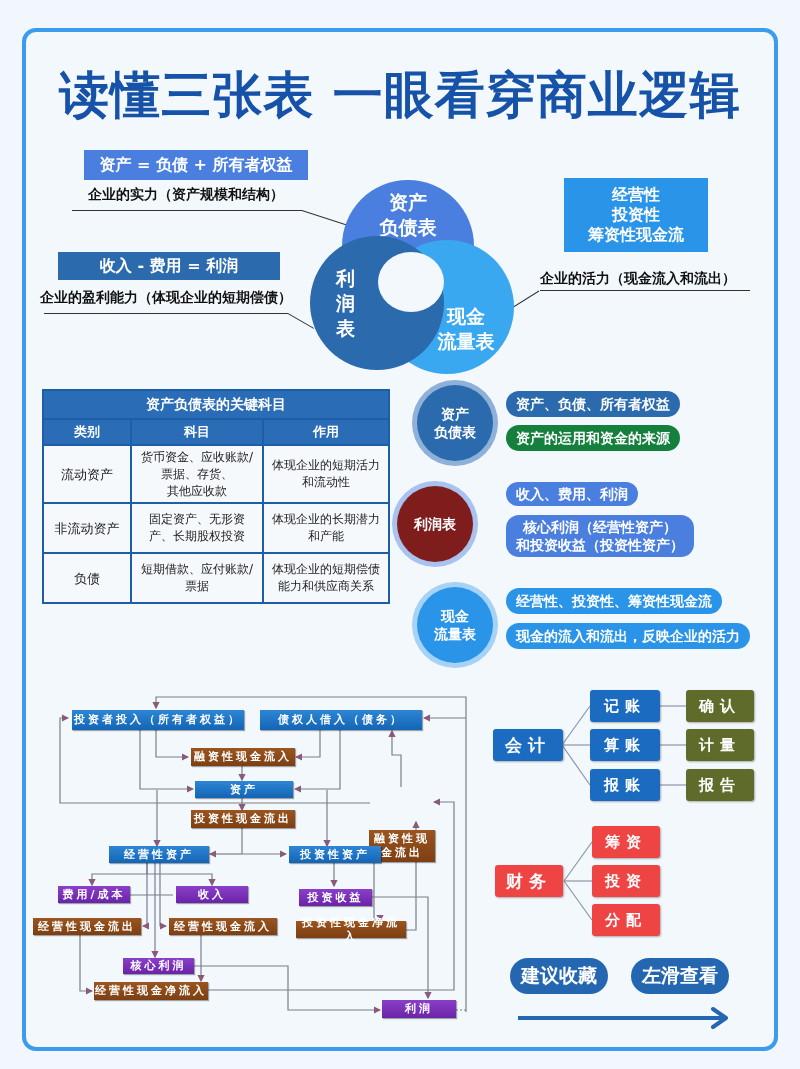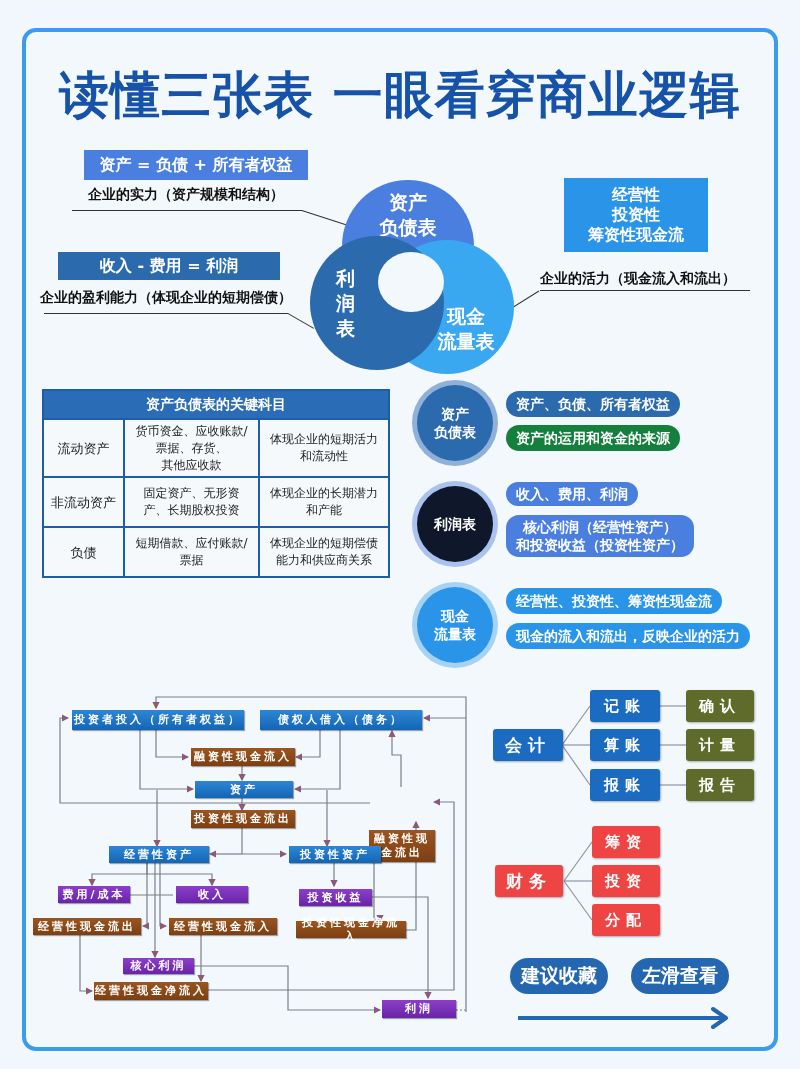--- a/index.html
+++ b/index.html
@@ -121,20 +121,25 @@
       <div>表</div>
     </div>
 </div>
 <div class="center-hole" style="left:378px;top:252px;width:66px;height:60px;"></div>
 
 <table class="bstable">
   <tbody>
       <tr>
         <th colspan="3" class="cap">资产负债表的关键科目</th>
       </tr>
+  <tr class="hdr">
+    <th style="width:88px">类别</th>
+    <th style="width:132px">科目</th>
+    <th>作用</th>
+  </tr>
   <tr style="height:58px">
     <td class="cat">流动资产</td>
     <td>
           <div>货币资金、应收账款/</div>
           <div>票据、存货、</div>
           <div>其他应收款</div>
         </td>
     <td>
           <div>体现企业的短期活力</div>
           <div>和流动性</div>
@@ -167,21 +172,21 @@
 
 <div class="kp-circle" style="left:417px;top:385px;background:#2a6aad;box-shadow:0 0 0 5px #8fb0d8;">
   <div>
       <div>资产</div>
       <div>负债表</div>
     </div>
 </div>
 <div class="pill" style="left:506px;top:391px;height:26px;background:#2a6aad;">资产、负债、所有者权益</div>
 <div class="pill" style="left:506px;top:425px;height:26px;background:#15803d;">资产的运用和资金的来源</div>
 
-<div class="kp-circle" style="left:417px;top:486px;background:#0f172a;box-shadow:0 0 0 5px #a9c2ef;align-items:center;">
+<div class="kp-circle" style="left:397px;top:486px;background:#7f1d1d;box-shadow:0 0 0 5px #a9c2ef;align-items:center;">
   <div>利润表</div>
 </div>
 <div class="pill" style="left:506px;top:482px;height:24px;background:#4a7fe0;">收入、费用、利润</div>
 <div class="pill" style="left:506px;top:515px;height:42px;background:#4a7fe0;flex-direction:column;">
   <div>核心利润（经营性资产）</div>
     <div>和投资收益（投资性资产）</div>
 </div>
 
 <div class="kp-circle" style="left:417px;top:587px;background:#2a95e8;box-shadow:0 0 0 5px #a6d2f6;">
   <div>

